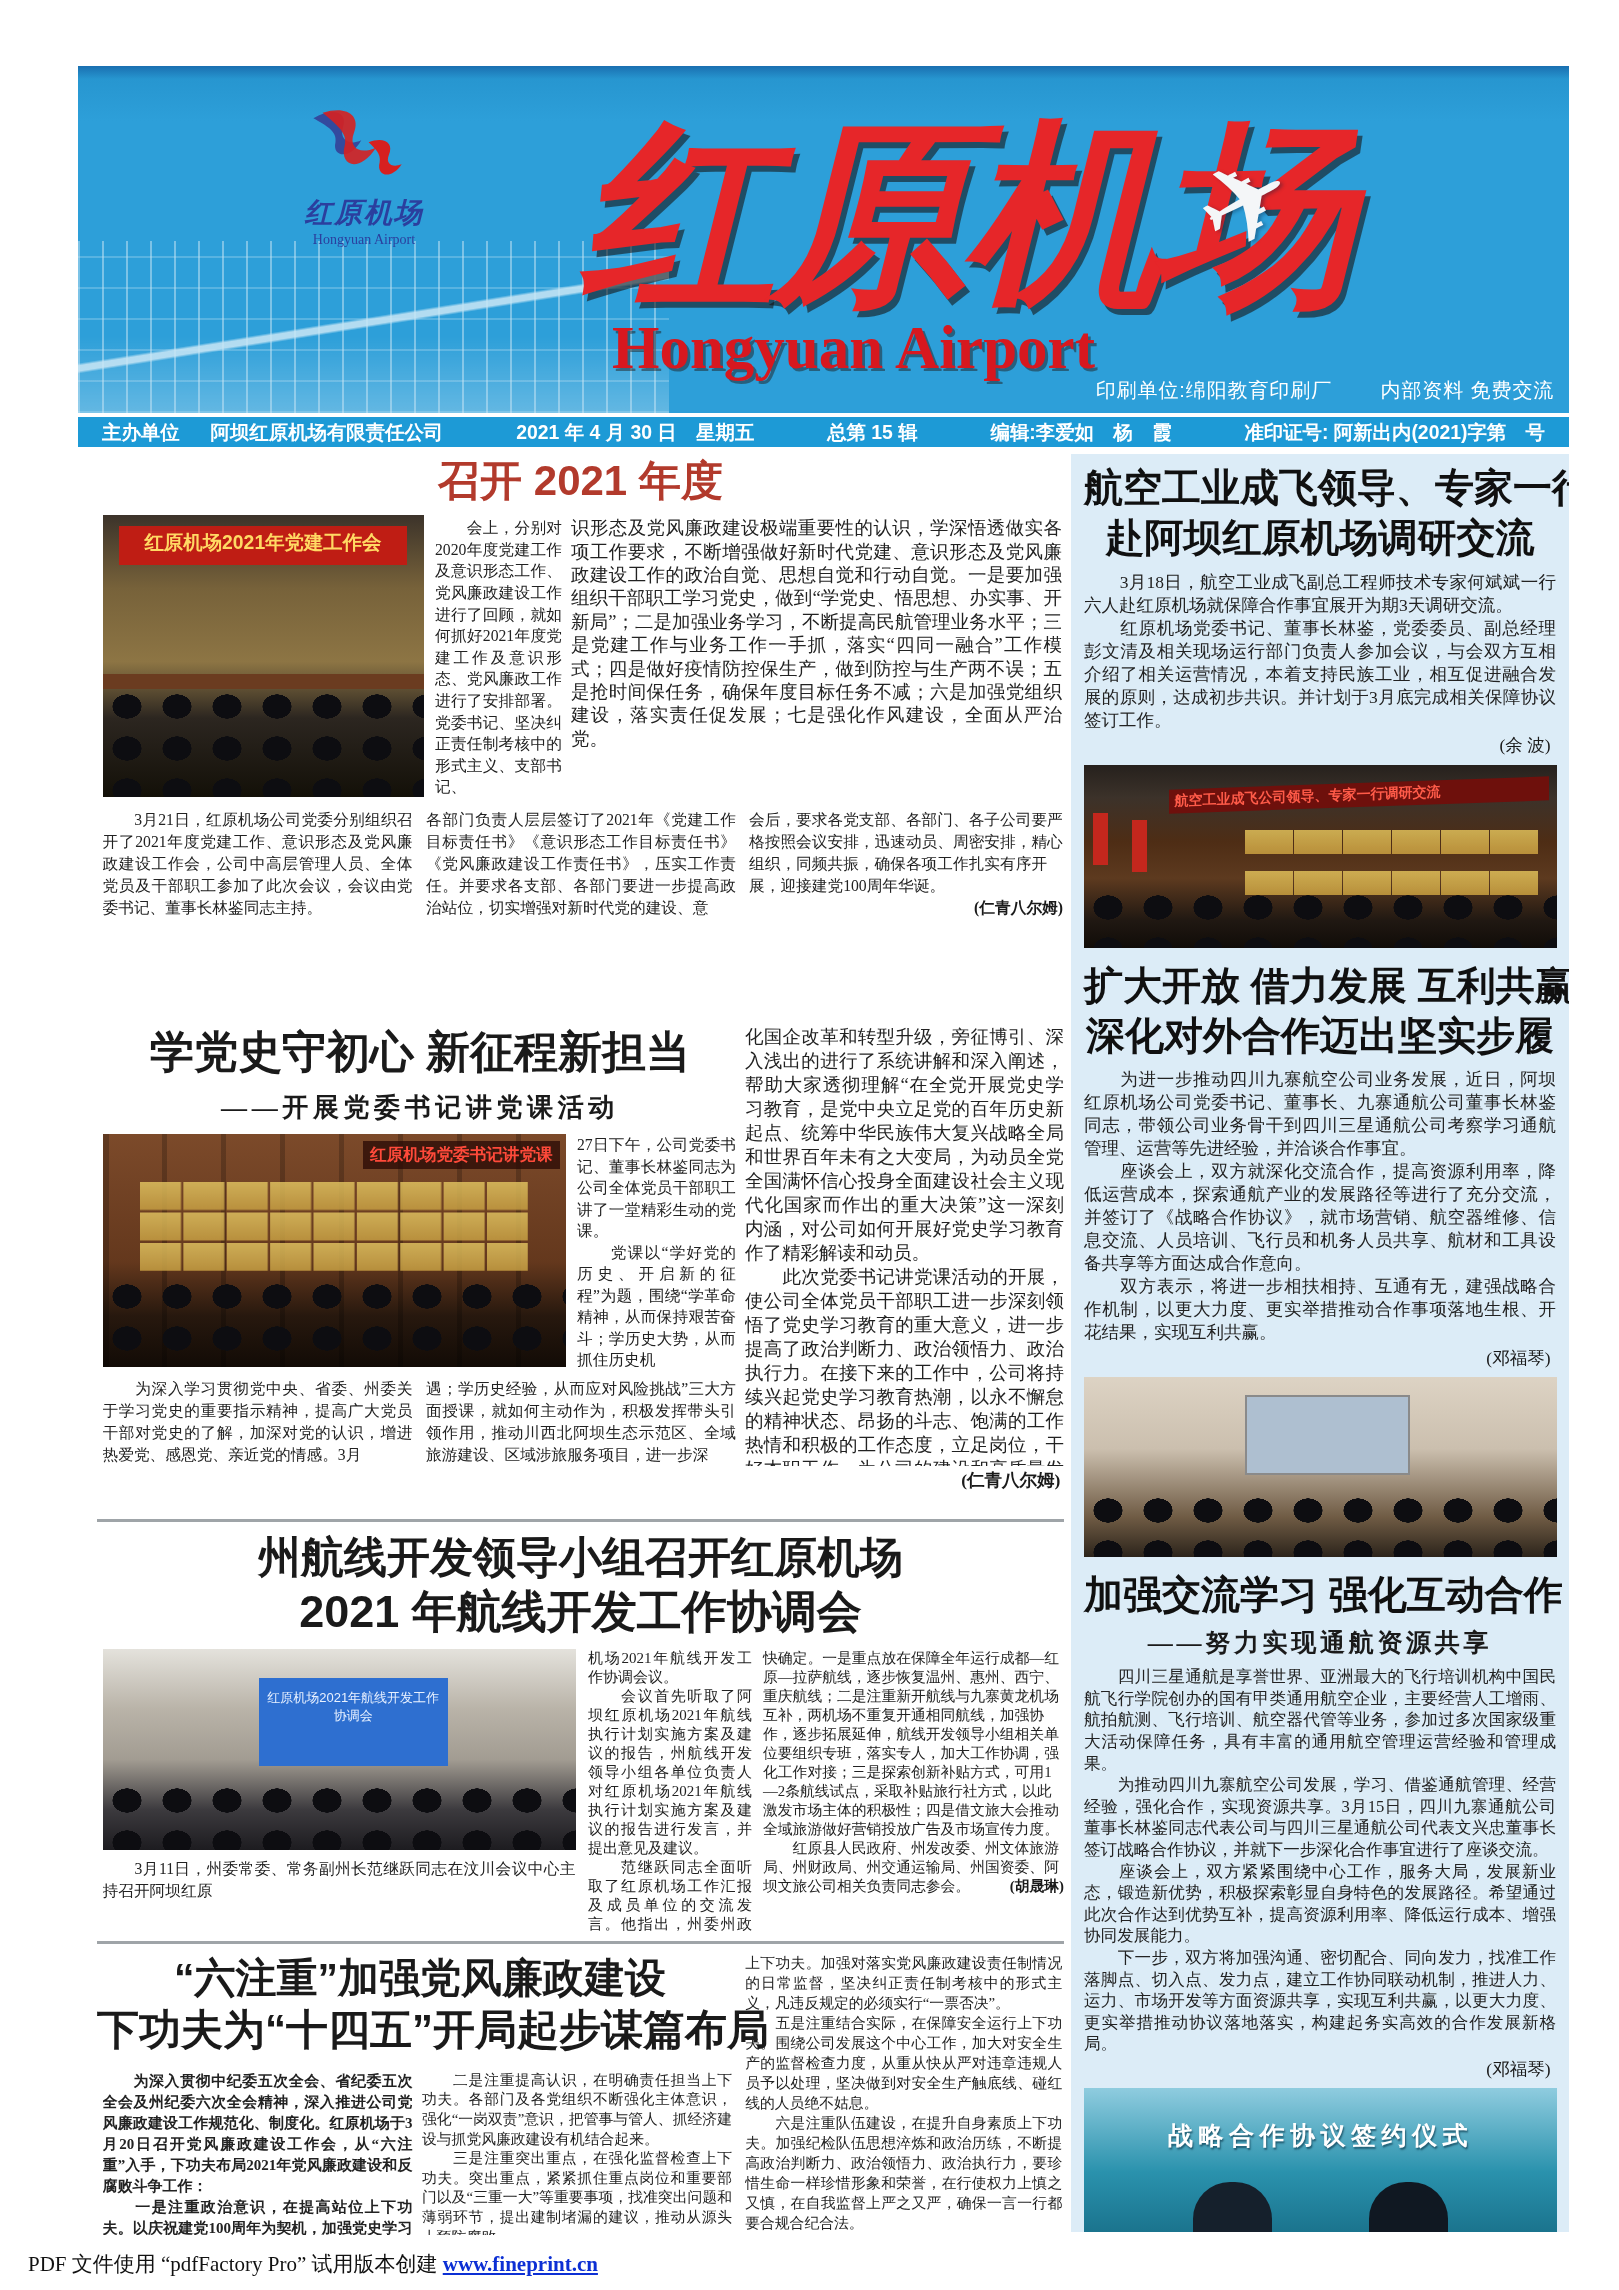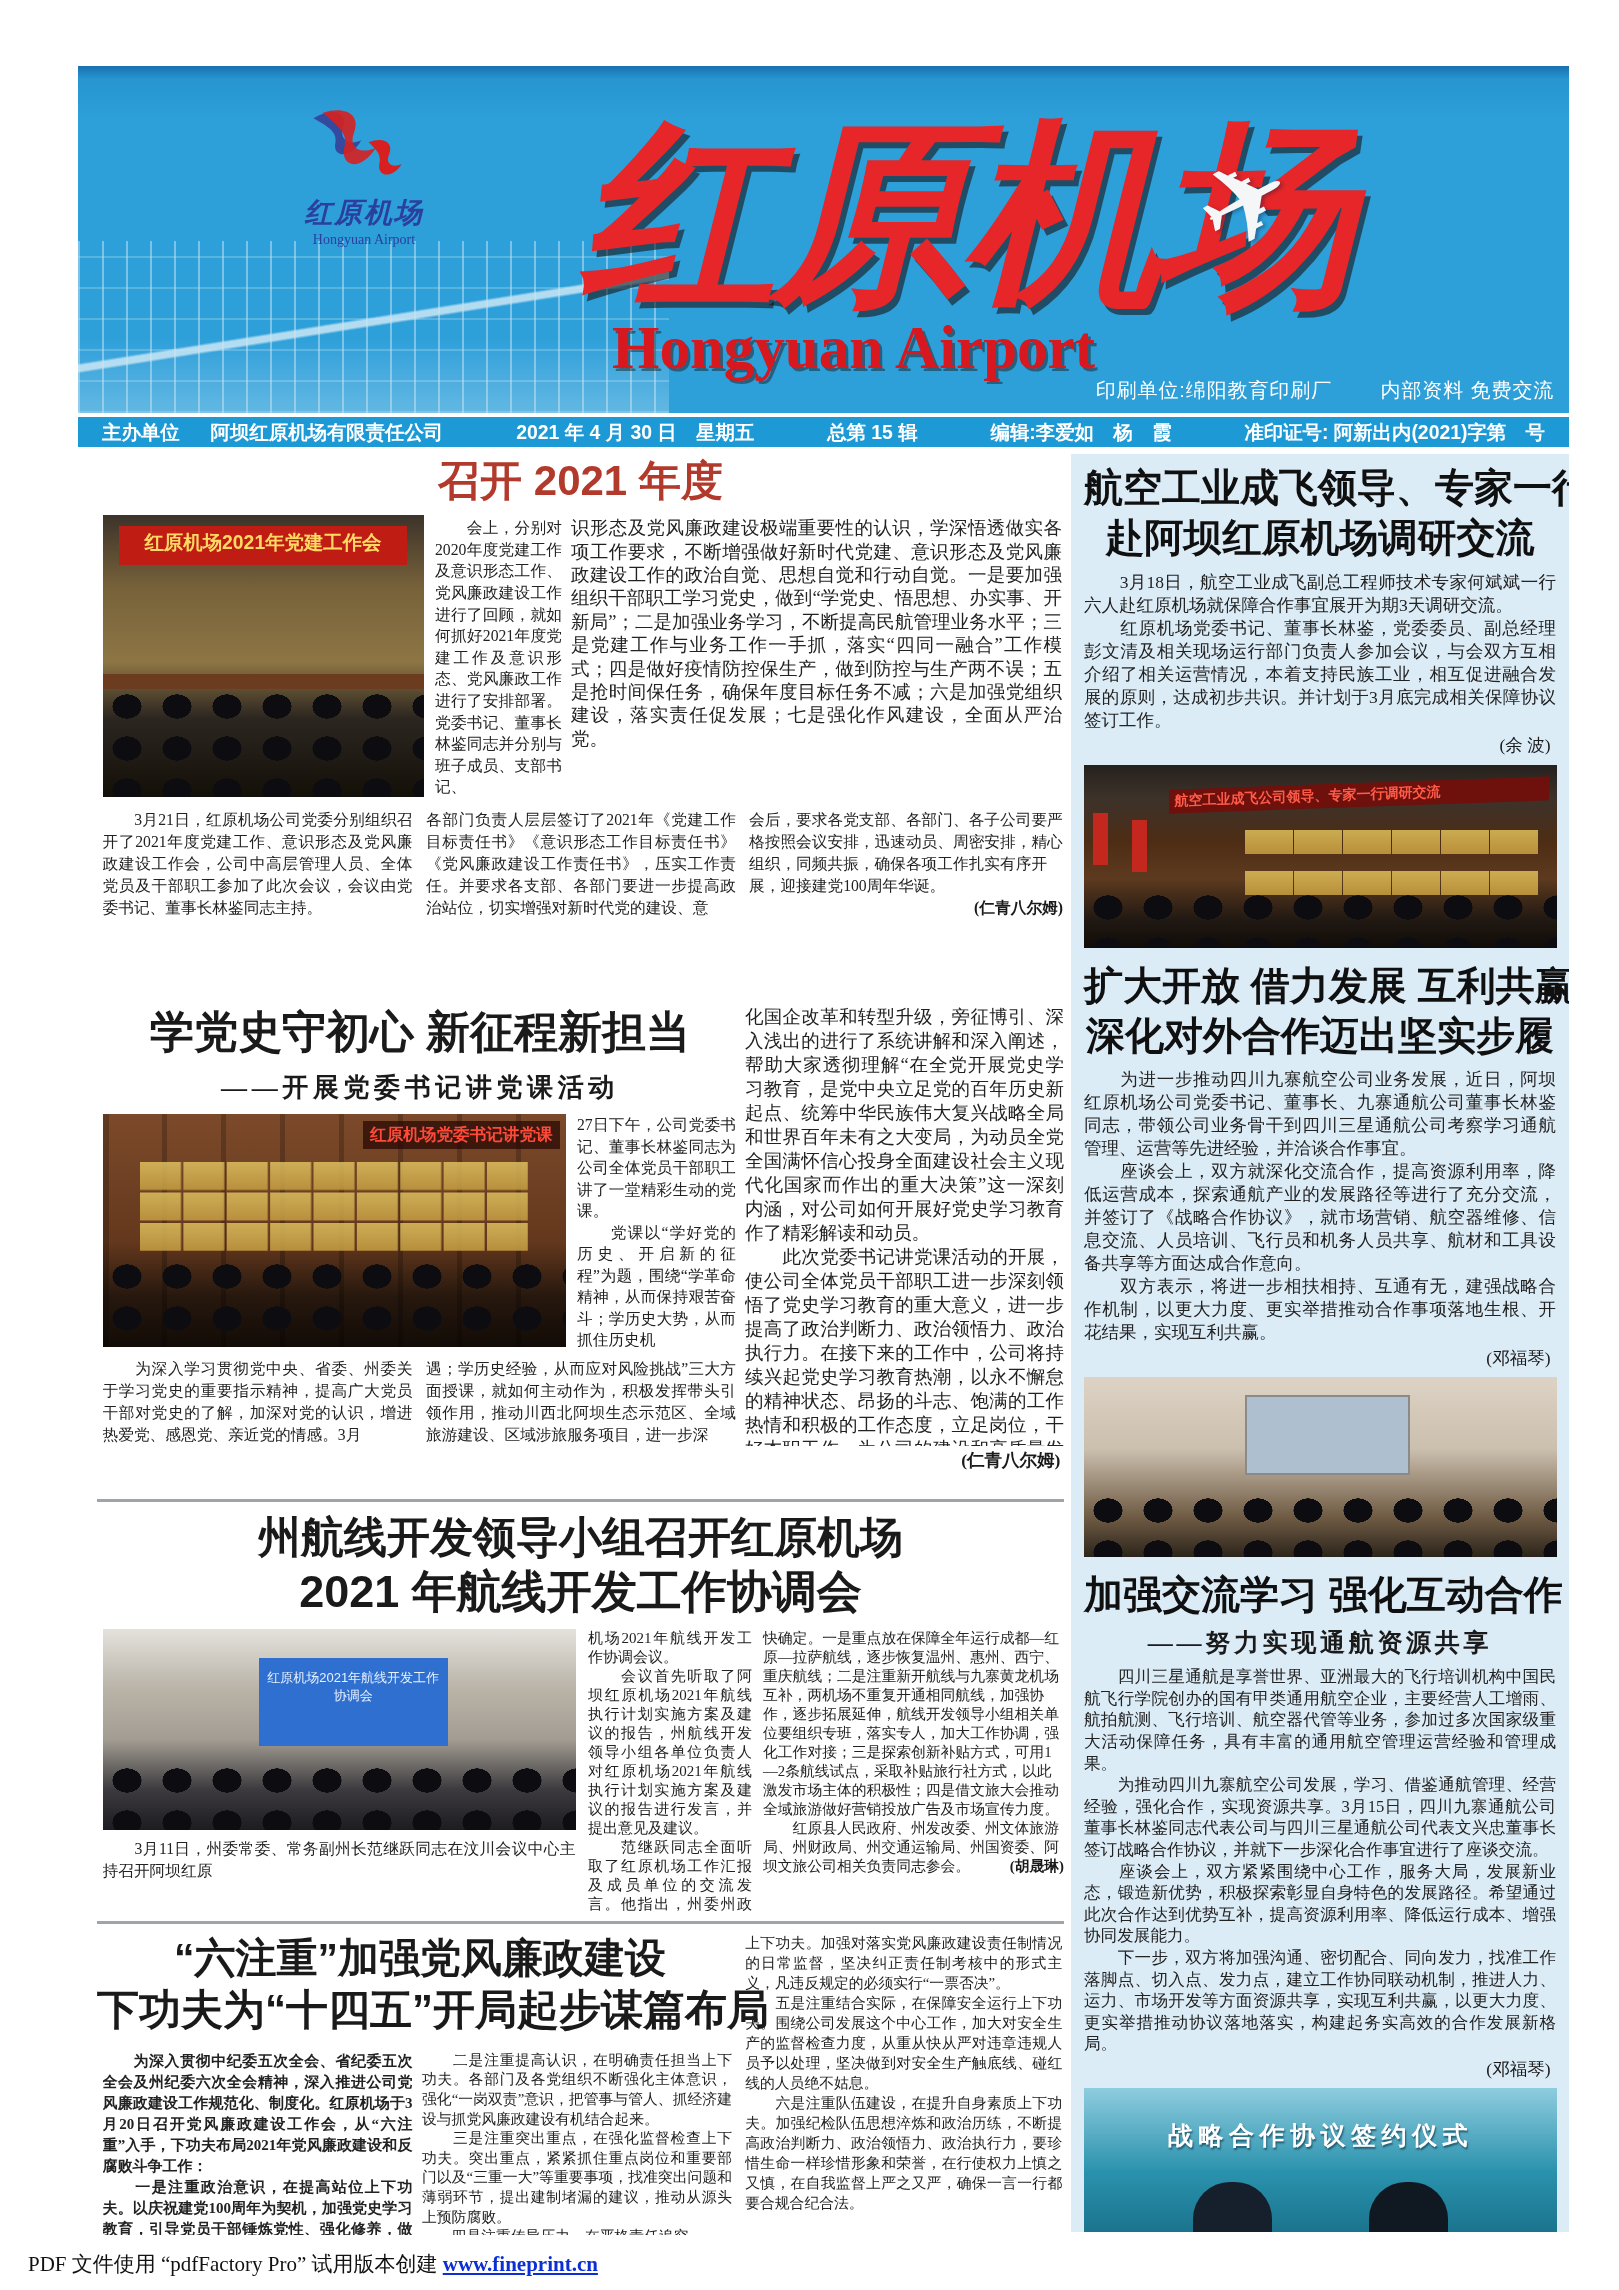--- a/index.html
+++ b/index.html
@@ -80,21 +80,21 @@
     font-family:"Liberation Sans",sans-serif;white-space:nowrap;overflow:hidden;}
   .crowd{position:absolute;left:0;bottom:0;width:100%;
     background-image:radial-gradient(ellipse 24px 20px at 24px 18.5px,#0d0d11 60%,rgba(13,13,17,0) 61%);
     background-size:50px 42px;}
   .deskline{position:absolute;left:0;width:100%;height:14.8px;background:#6b3c20;}
   .a1-ncol{position:absolute;left:338px;top:1.8px;width:127px;height:281px;font-size:15.7px;line-height:21.6px;}
   .a1-wcol{position:absolute;left:474px;top:1.8px;width:491px;height:281px;font-size:18.5px;line-height:23.4px;}
   .a1-row2{position:relative;margin-top:9.2px;height:138px;}
   .a1-row2 .c{position:absolute;top:0;height:138px;font-size:15.7px;line-height:22px;}
   
-  .a2{position:relative;height:487px;margin-top:1px;}
+  .a2{position:relative;height:487px;margin-top:21px;}
   .a2 .h{font-size:44px;line-height:54px;width:646px;}
   .a2 .sub{font-size:26px;letter-spacing:4.6px;text-align:center;width:646px;margin-top:11px;font-weight:bold;}
   .a2-rcol{position:absolute;right:0;top:0;width:319px;height:441px;font-size:18.5px;line-height:24px;}
   .a2-rsig{position:absolute;right:3.7px;top:443px;width:314px;font-size:17.5px;}
   .ph2{left:5.5px;top:109px;width:463px;height:233px;
     background:
       repeating-linear-gradient(90deg,rgba(0,0,0,.22) 0 5.5px,rgba(0,0,0,0) 5.5px 59px),
       linear-gradient(180deg,#7c4a2a 0,#64381d 55%,#27180e 78%,#120b06 100%);}
   .ph2 .led{position:absolute;right:5.5px;top:7.4px;color:#ff4a3a;background:rgba(40,8,4,.75);
     font-size:16.6px;font-weight:bold;padding:2.8px 7.4px;font-family:"Liberation Sans",sans-serif;white-space:nowrap;}
@@ -196,21 +196,21 @@
 <div class="leftzone">
 
   <div class="a1">
     <div class="hl hl-red k">召开 2021 年度</div>
     <div class="a1-row1">
       <div class="photo ph1">
         <div class="banner">红原机场2021年党建工作会</div>
         <div class="deskline" style="top:159px"></div>
         <div class="crowd" style="height:109px"></div>
       </div>
-      <div class="bodytxt ml a1-ncol">　　会上，分别对2020年度党建工作及意识形态工作、党风廉政建设工作进行了回顾，就如何抓好2021年度党建工作及意识形态、党风廉政工作进行了安排部署。党委书记、董事长林鉴同志并分别与班子成员、支部书记、</div>
+      <div class="bodytxt ml a1-ncol">　　会上，分别对2020年度党建工作及意识形态工作、党风廉政建设工作进行了回顾，就如何抓好2021年度党建工作及意识形态、党风廉政工作进行了安排部署。党委书记、坚决纠正责任制考核中的形式主义、支部书记、</div>
       <div class="bodytxt ml a1-wcol">识形态及党风廉政建设极端重要性的认识，学深悟透做实各项工作要求，不断增强做好新时代党建、意识形态及党风廉政建设工作的政治自觉、思想自觉和行动自觉。一是要加强组织干部职工学习党史，做到“学党史、悟思想、办实事、开新局”；二是加强业务学习，不断提高民航管理业务水平；三是党建工作与业务工作一手抓，落实“四同一融合”工作模式；四是做好疫情防控保生产，做到防控与生产两不误；五是抢时间保任务，确保年度目标任务不减；六是加强党组织建设，落实责任促发展；七是强化作风建设，全面从严治党。</div>
     </div>
     <div class="a1-row2">
       <div class="bodytxt ml c" style="left:5.5px;width:310px">　　3月21日，红原机场公司党委分别组织召开了2021年度党建工作、意识形态及党风廉政建设工作会，公司中高层管理人员、全体党员及干部职工参加了此次会议，会议由党委书记、董事长林鉴同志主持。</div>
       <div class="bodytxt ml c" style="left:329px;width:310px">各部门负责人层层签订了2021年《党建工作目标责任书》《意识形态工作目标责任书》《党风廉政建设工作责任书》，压实工作责任。并要求各支部、各部门要进一步提高政治站位，切实增强对新时代党的建设、意</div>
       <div class="c" style="left:652px;width:314px">
         <span class="bodytxt ml">会后，要求各党支部、各部门、各子公司要严格按照会议安排，迅速动员、周密安排，精心组织，同频共振，确保各项工作扎实有序开展，迎接建党100周年华诞。</span>
         <div class="sig">(仁青八尔姆)</div>
       </div>
     </div>

